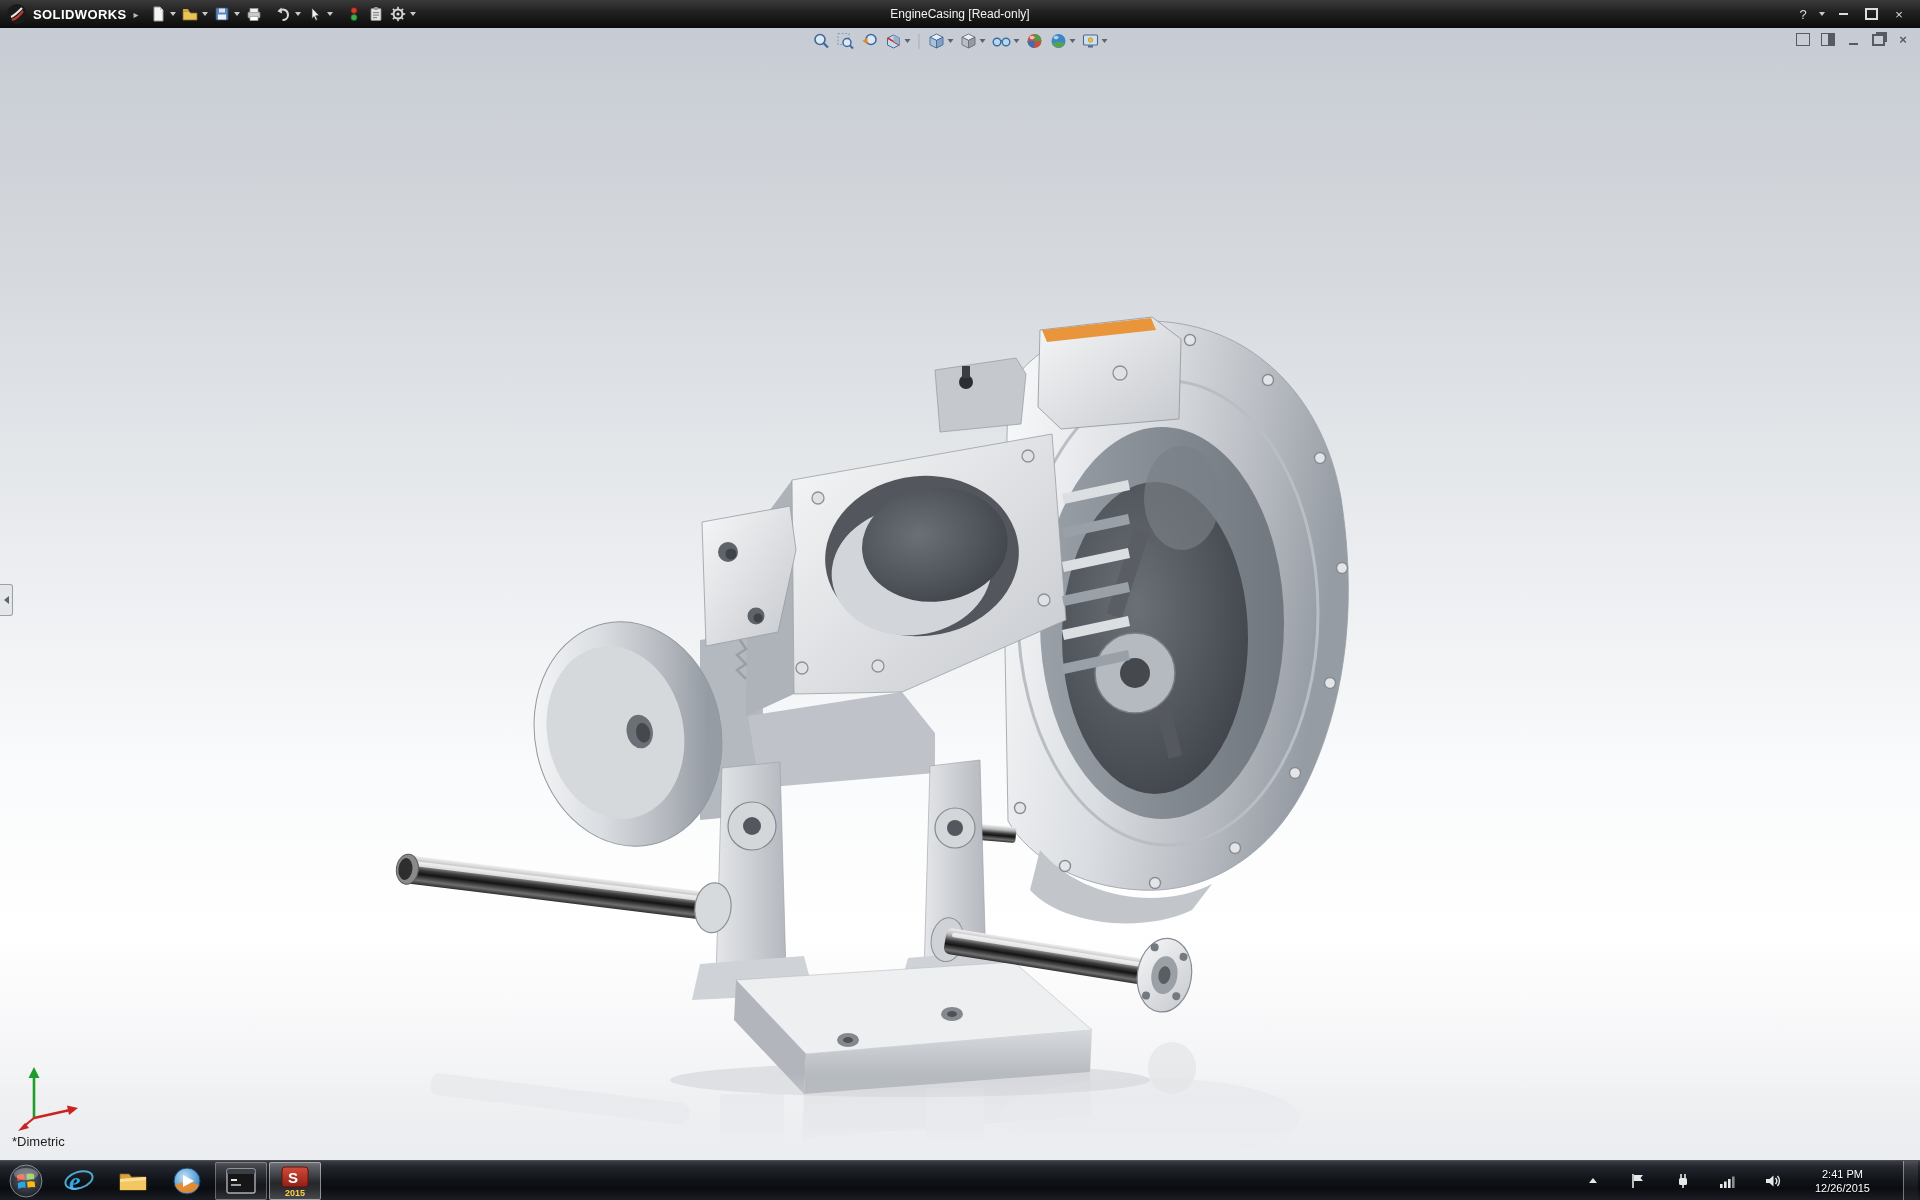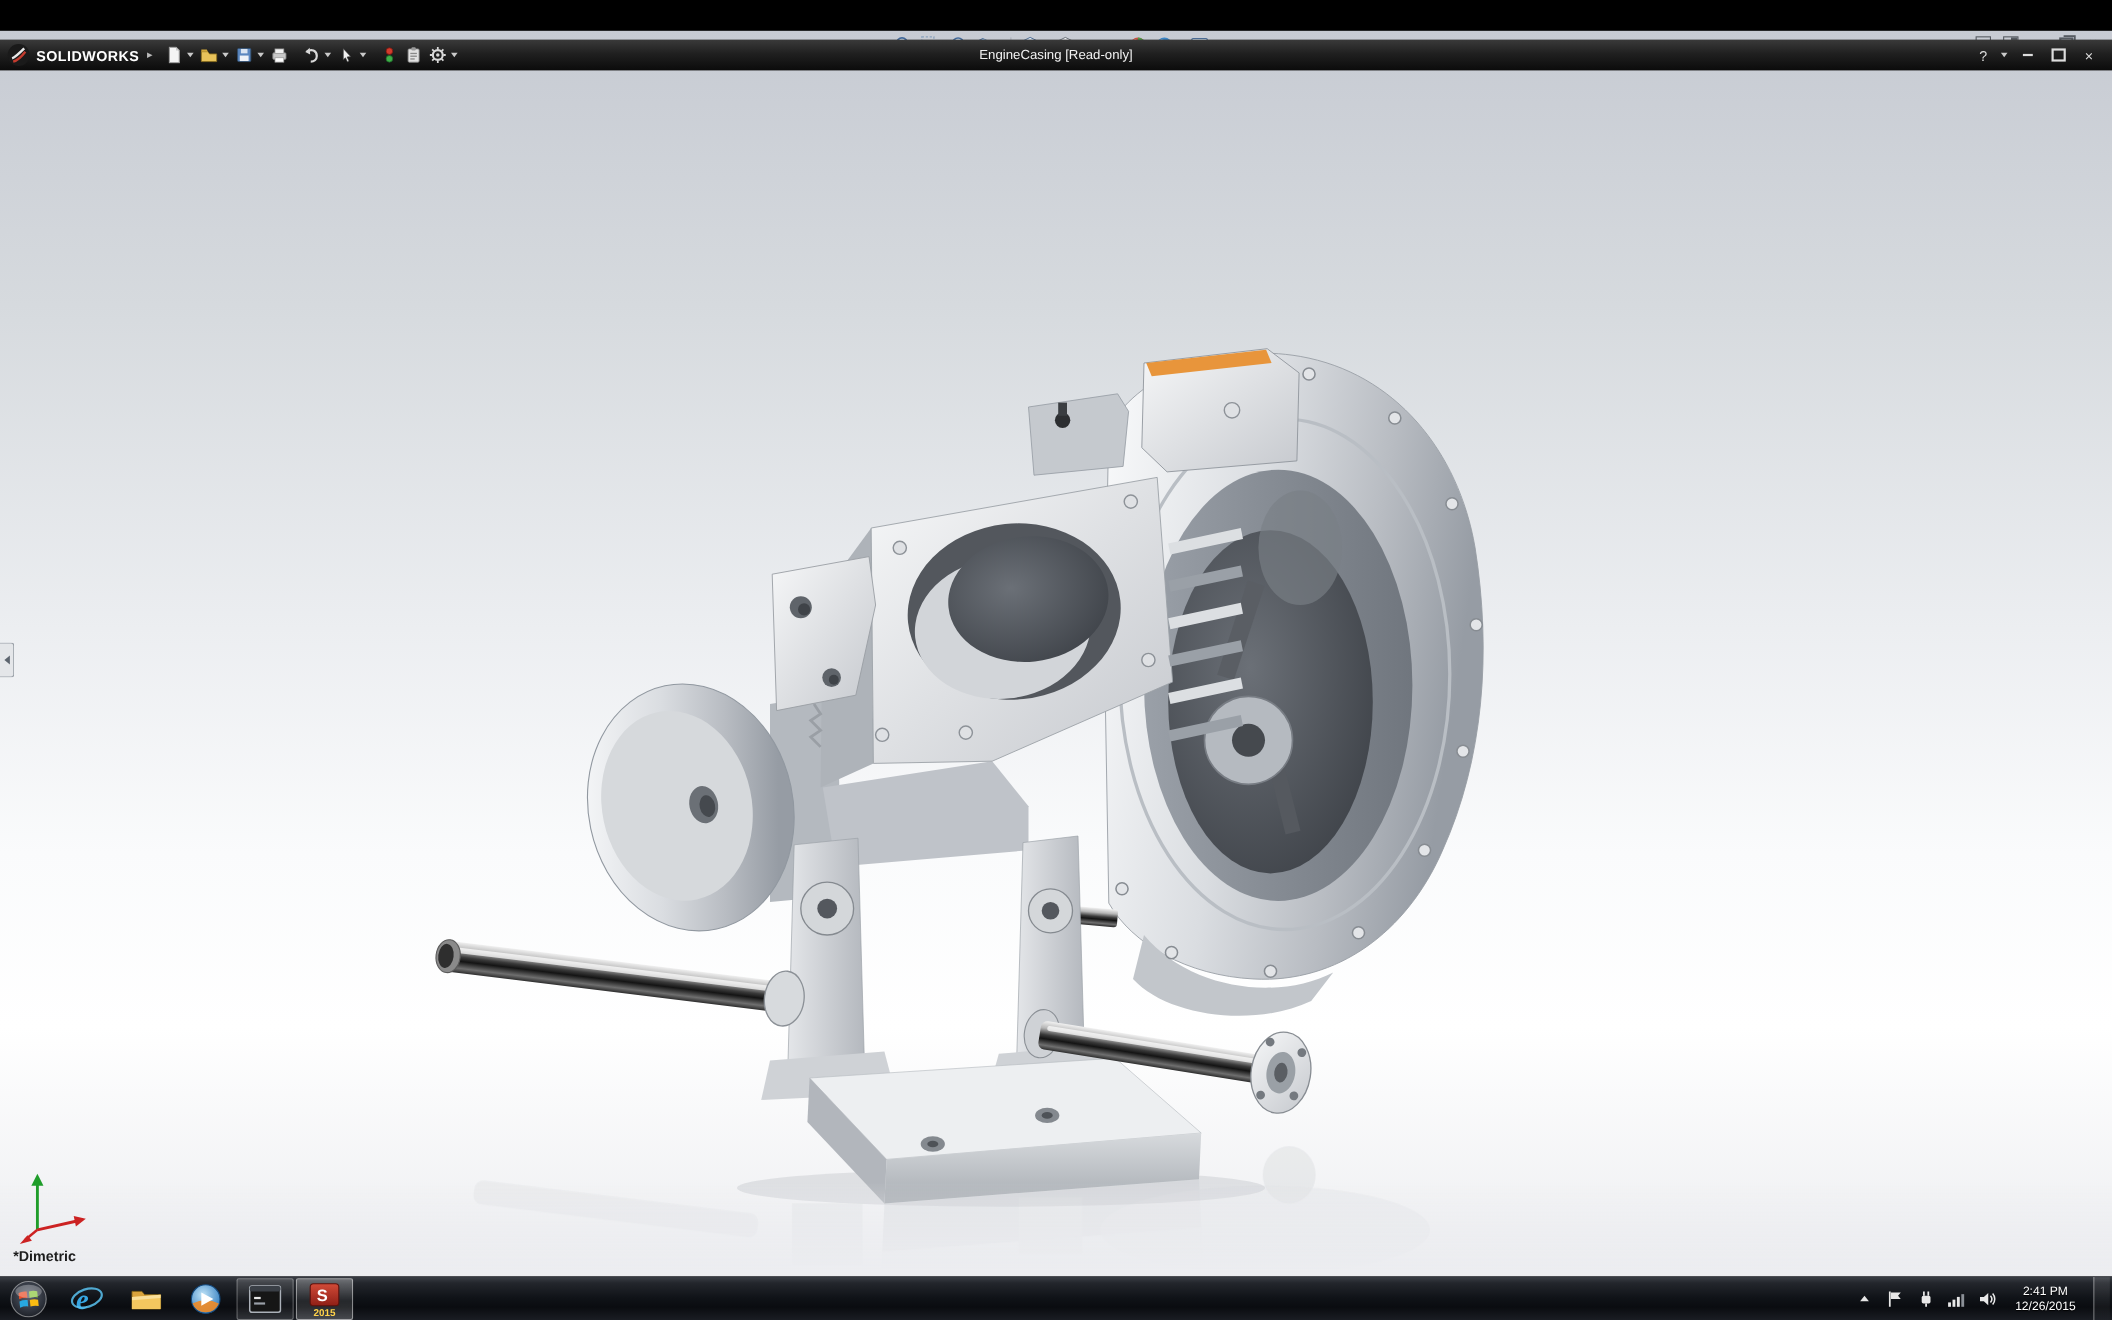--- a/index.html
+++ b/index.html
@@ -2,21 +2,21 @@
 <html><head>
 <meta charset="utf-8">
 <style>
   html,body{margin:0;padding:0;}
   body{width:1920px;height:1200px;overflow:hidden;position:relative;
        font-family:"Liberation Sans",sans-serif;background:#000;}
 
   
   .titlebar{position:absolute;top:0;left:0;width:1920px;height:28px;z-index:30;
     background:linear-gradient(180deg,#3a3a3a 0%,#202020 45%,#0b0b0b 100%);
-    display:flex;align-items:center;color:#e8e8e8;margin-top:36px;}
+    display:flex;align-items:center;color:#e8e8e8;}
   .brand{display:flex;align-items:center;gap:5px;padding:0 8px 0 6px;}
   .brand-name{font-weight:bold;font-size:13px;letter-spacing:.4px;color:#fff;}
   .brand-arrow{font-size:10px;color:#bbb;margin-left:2px;}
   .tb-group{display:flex;align-items:center;margin-right:7px;}
   .tb-btn{width:22px;height:22px;display:flex;align-items:center;justify-content:center;border-radius:2px;}
   .dd{width:0;height:0;border-left:3px solid transparent;border-right:3px solid transparent;
       border-top:4px solid #c9c9c9;margin:0 3px 0 1px;}
   .title-center{position:absolute;left:50%;transform:translateX(-50%);font-size:12px;color:#f2f2f2;white-space:nowrap;}
   .win-controls{margin-left:auto;display:flex;align-items:center;gap:2px;padding-right:8px;}
   .wc-btn{width:26px;height:19px;display:flex;align-items:center;justify-content:center;color:#ddd;font-size:13px;border-radius:2px;}
@@ -47,34 +47,34 @@
 
   
   .left-tab{position:absolute;left:0;top:556px;width:12px;height:30px;z-index:6;
     background:#e4e6e9;border:1px solid #9aa0a8;border-left:none;border-radius:0 3px 3px 0;
     display:flex;align-items:center;justify-content:center;}
   .left-tab-arrow{width:0;height:0;border-top:4px solid transparent;border-bottom:4px solid transparent;
     border-right:5px solid #5c646e;}
 
   
   .triad{position:absolute;left:14px;top:1032px;z-index:5;}
-  .orientation-label{position:absolute;left:12px;top:1106px;z-index:5;font-size:13px;color:#1d1d1d;font-weight:bold;}
+  .orientation-label{position:absolute;left:12px;top:1106px;z-index:5;font-size:13px;color:#1d1d1d;}
 
   
   .taskbar{position:absolute;top:1160px;left:0;width:1920px;height:40px;z-index:40;
     background:linear-gradient(180deg,#3a3e45 0%,#23262c 14%,#101318 48%,#0a0c10 70%,#1a1d23 100%);
     border-top:1px solid rgba(255,255,255,.22);box-sizing:border-box;
     display:flex;align-items:center;}
   .tb-app{width:52px;height:38px;display:flex;align-items:center;justify-content:center;border-radius:2px;margin:0 1px;box-sizing:border-box;}
   .tb-app.running{border:1px solid rgba(255,255,255,.3);
     background:linear-gradient(180deg,rgba(255,255,255,.16),rgba(255,255,255,.04) 60%,rgba(255,255,255,.1));}
   .tb-app.active{border:1px solid rgba(255,255,255,.45);
     background:linear-gradient(180deg,rgba(255,255,255,.30),rgba(255,255,255,.10) 55%,rgba(255,255,255,.20));}
   .start-orb{width:52px;height:40px;display:flex;align-items:center;justify-content:center;}
-  .tray{margin-left:auto;display:flex;align-items:center;gap:10px;padding-right:2px;height:40px;}
+  .tray{margin-left:auto;display:flex;align-items:center;gap:27px;padding-right:2px;height:40px;}
   .tray-icon{display:flex;align-items:center;justify-content:center;width:18px;height:24px;}
   .tray-arrow{width:0;height:0;border-left:4px solid transparent;border-right:4px solid transparent;
     border-bottom:5px solid #e6e6e6;}
   .clock{display:flex;flex-direction:column;align-items:center;justify-content:center;
     color:#fff;font-size:11px;line-height:14px;padding:0 6px;text-shadow:0 1px 1px #000;}
   .show-desktop{width:14px;height:40px;border-left:1px solid rgba(255,255,255,.4);
     background:linear-gradient(180deg,rgba(255,255,255,.10),rgba(255,255,255,.02));}
 </style>
 </head>
 <body>

